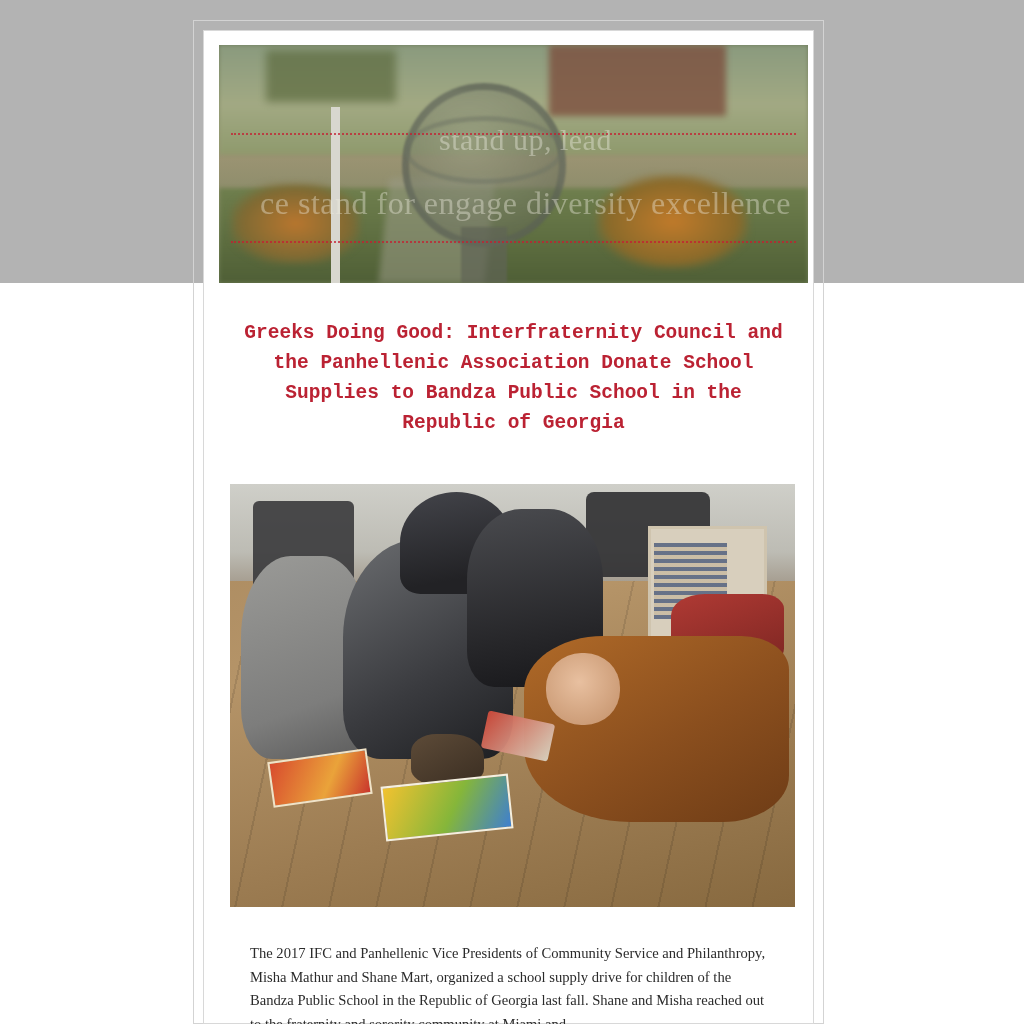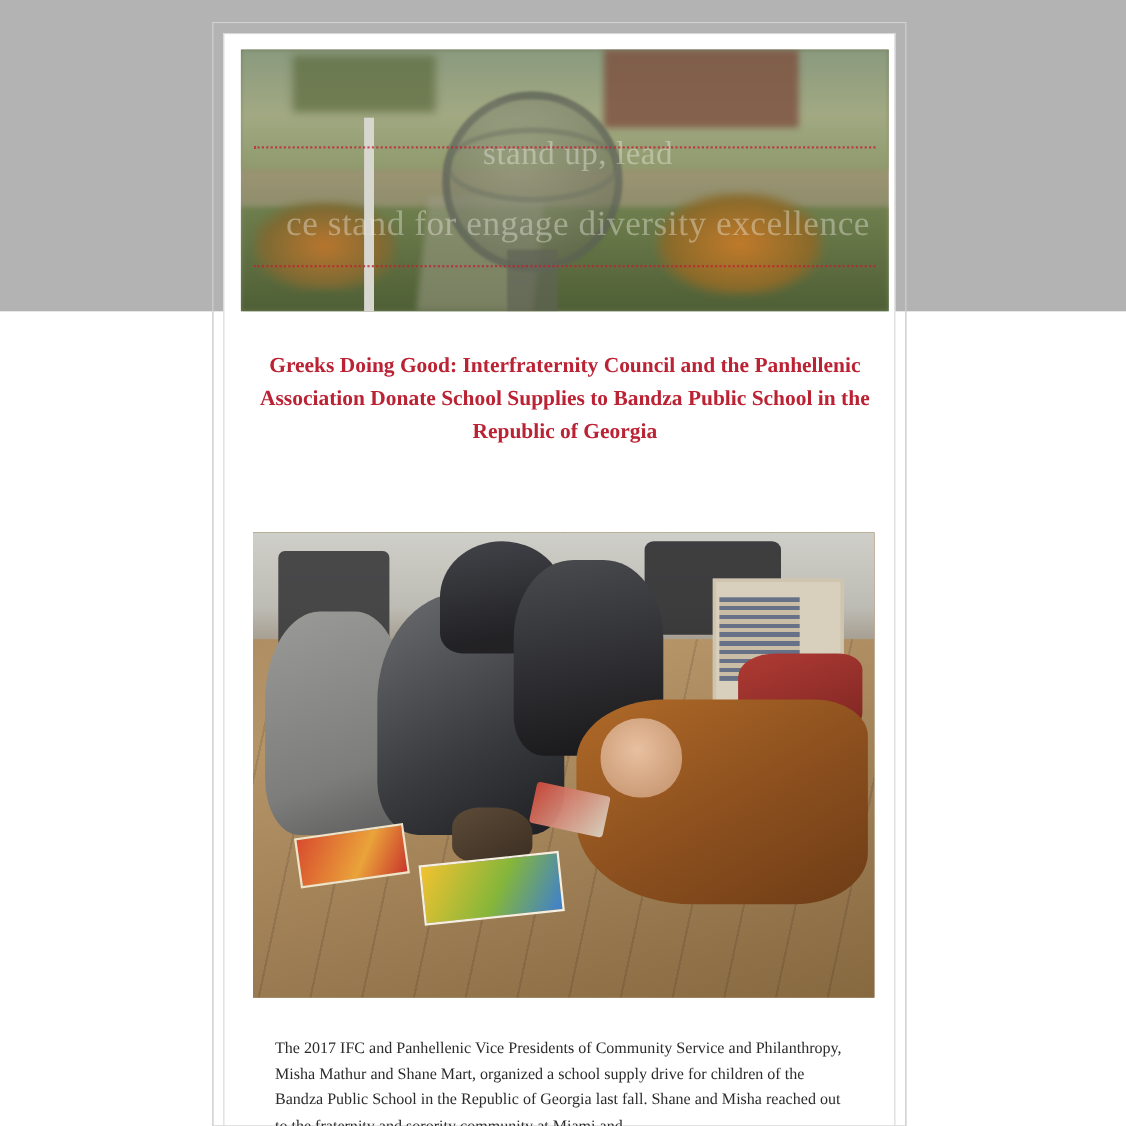--- a/index.html
+++ b/index.html
@@ -214,21 +214,21 @@
   }
 
   
   .headline {
     position: absolute;
     left: 236px;
     top: 318px;
     width: 555px;
     text-align: center;
     color: #bb2233;
-    font-family: Liberation Serif, serif;
+    font-family: Liberation Mono, monospace;
     font-weight: bold;
     font-size: 19.5px;
     line-height: 30px;
   }
 
   
   .photo {
     position: absolute;
     left: 230px;
     top: 484px;

